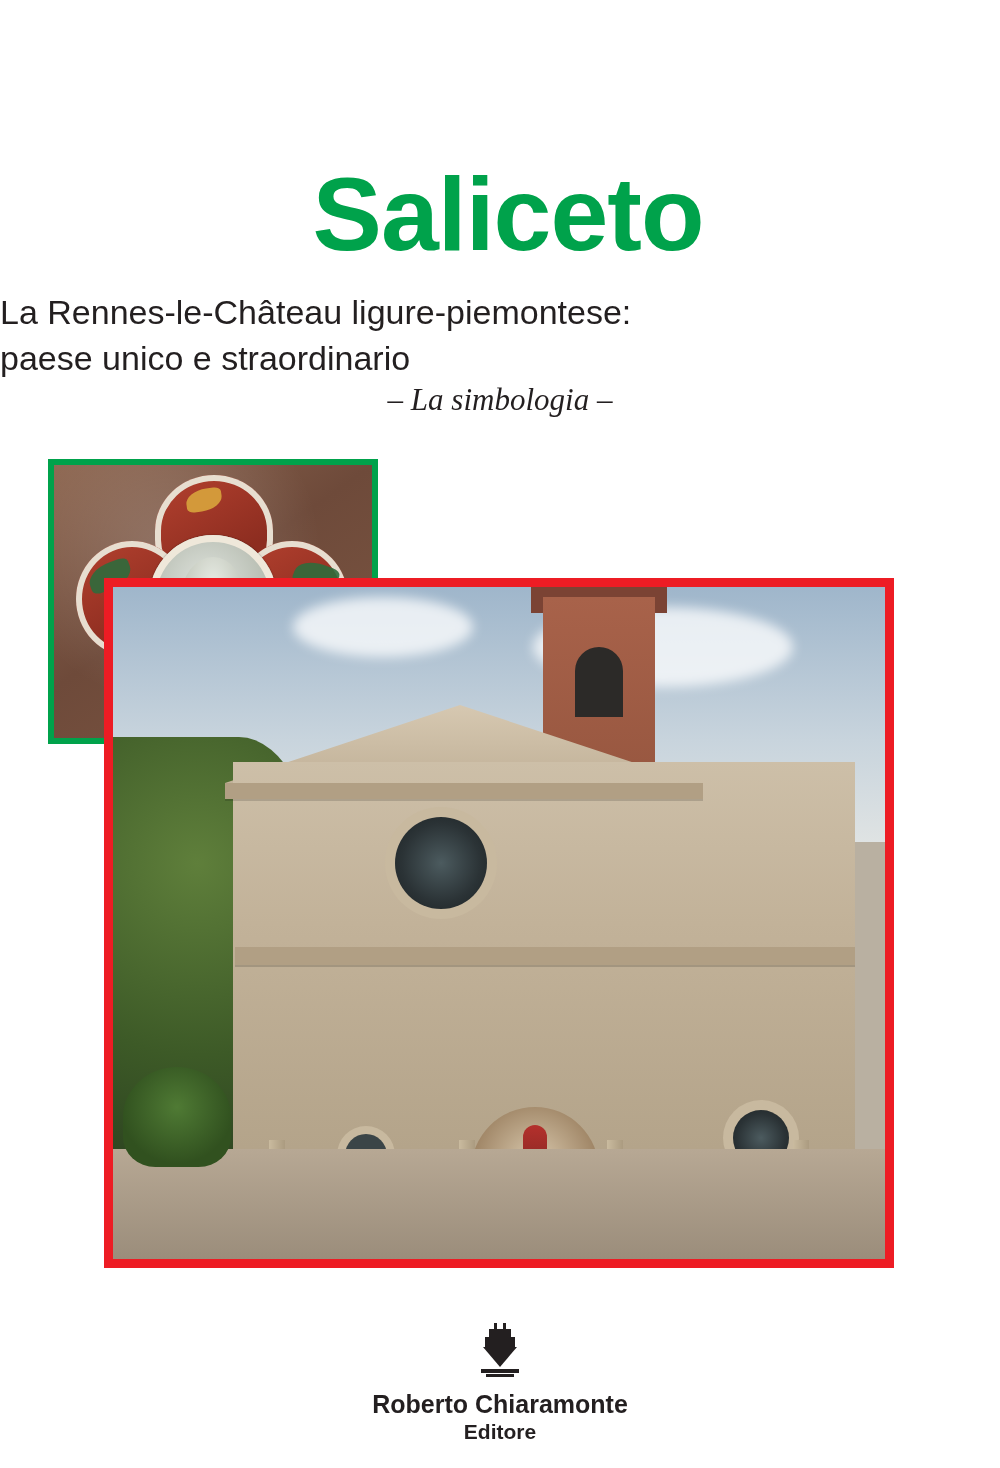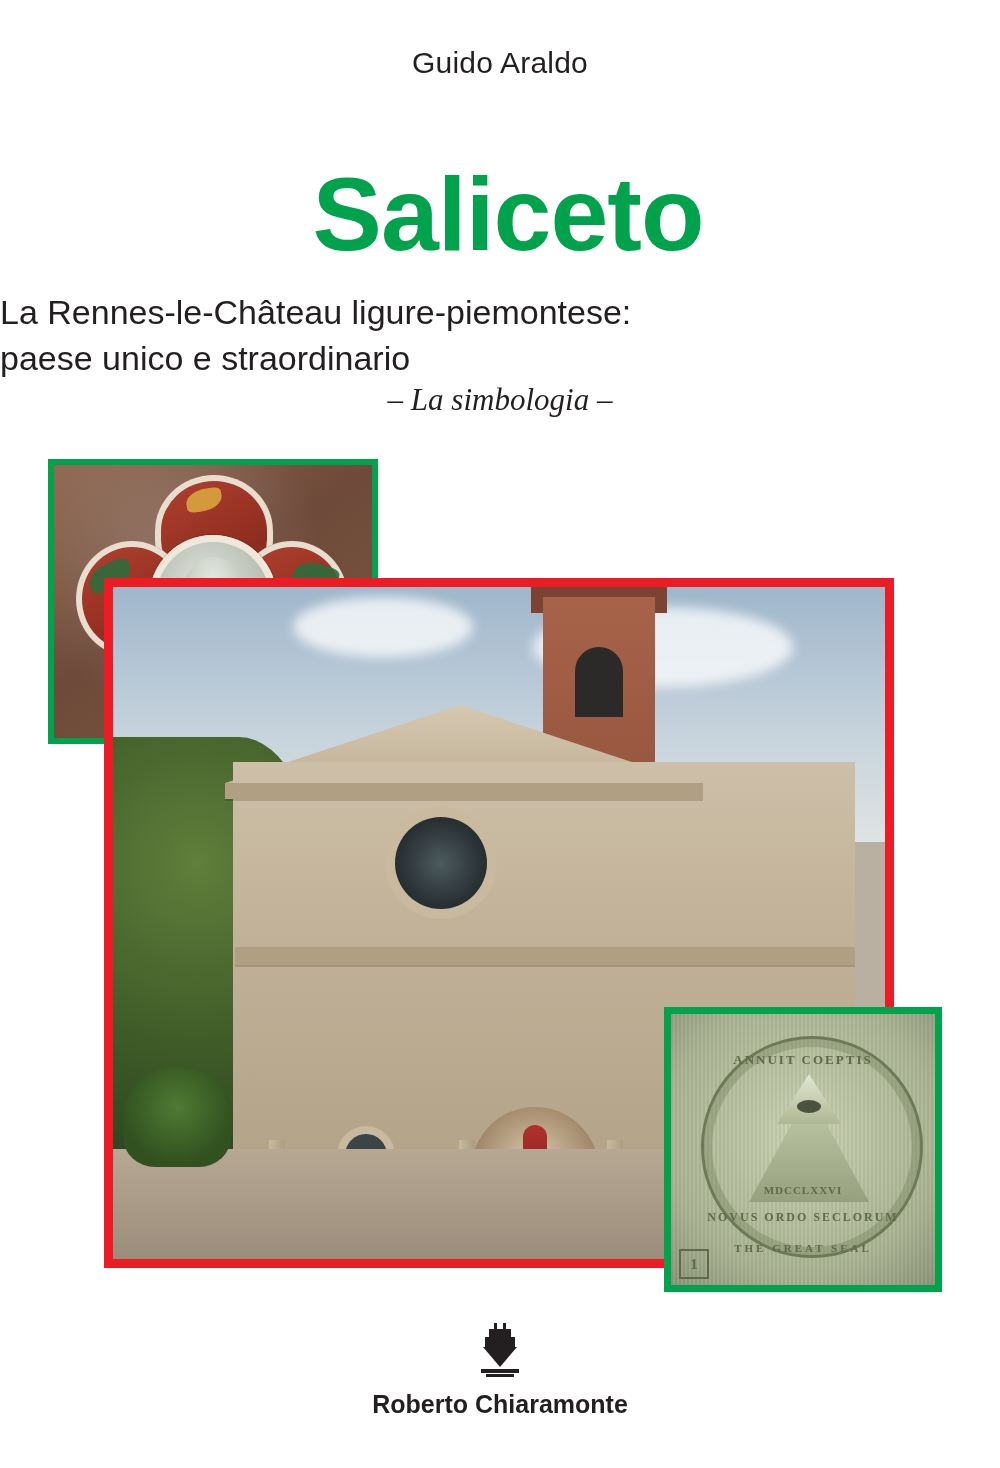--- a/index.html
+++ b/index.html
@@ -372,21 +372,20 @@
     font-size: 21px;
     font-weight: bold;
     color: #231f20;
   }
 </style>
 </head>
 <body>
 
 <div class="cover">
 
-  <div class="author">Guido Araldo</div>
 
   <div class="title">Saliceto</div>
 
   <div class="subtitle">
     <span class="subtitle-line">La Rennes-le-Château ligure-piemontese:</span>
     <span class="subtitle-line">paese unico e straordinario</span>
   </div>
   <div class="sub-italic">– La simbologia –</div>
 
   <div class="img-frame fresco">
@@ -429,42 +428,29 @@
       <div class="column" style="left:36px;"></div>
       <div class="column" style="left:560px;"></div>
     </div>
     <div class="cornice c-a"></div>
     <div class="rose big"></div>
     <div class="cornice c-b"></div>
     <div class="ground"></div>
     <div class="bush"></div>
   </div>
 
-  <div class="img-frame seal">
-    <div class="seal-bg">
-      <div class="seal-circle"></div>
-      <div class="rays"></div>
-      <div class="pyramid"></div>
-      <div class="capstone"></div>
-      <div class="eye"></div>
-      <div class="seal-text top">ANNUIT COEPTIS</div>
-      <div class="seal-text roman">MDCCLXXVI</div>
-      <div class="seal-text mid">NOVUS ORDO SECLORUM</div>
-      <div class="seal-text bottom">THE GREAT SEAL</div>
-      <div class="corner-one">1</div>
-    </div>
-  </div>
 
   <div class="pub-logo">
     <svg viewBox="0 0 46 58" width="46" height="58" aria-hidden="true">
       <rect x="17" y="0" width="3" height="7" fill="#231f20"></rect>
       <rect x="26" y="0" width="3" height="7" fill="#231f20"></rect>
       <rect x="12" y="6" width="22" height="8" fill="#231f20"></rect>
       <path d="M8 14 H38 V24 H8 Z" fill="#231f20"></path>
       <path d="M6 24 H40 L23 44 Z" fill="#231f20"></path>
       <rect x="4" y="46" width="38" height="4" fill="#231f20"></rect>
       <rect x="9" y="51" width="28" height="3" fill="#231f20"></rect>
     </svg>
   </div>
 
   <div class="publisher pub-name">Roberto Chiaramonte</div>
+  <div class="publisher pub-role">Editore</div>
 
 </div>
 
 </body></html>

